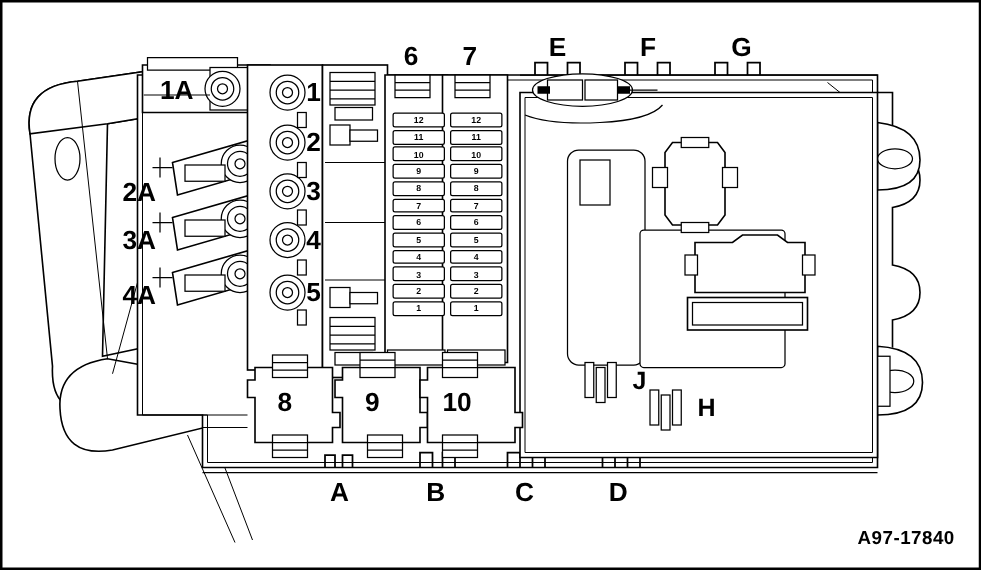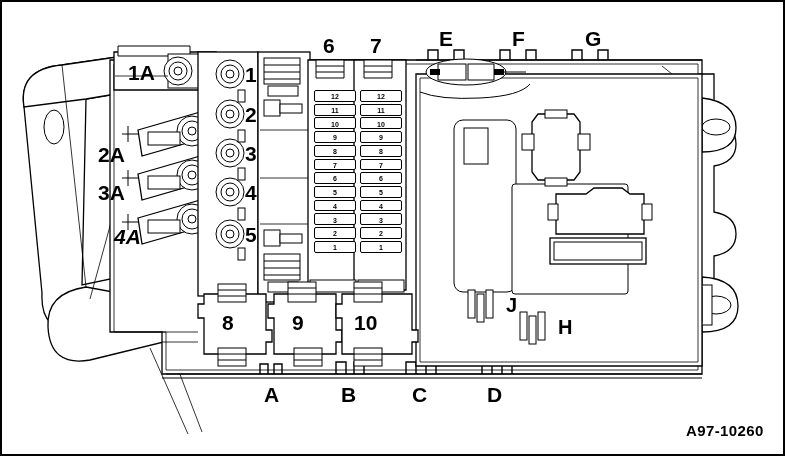--- a/index.html
+++ b/index.html
@@ -243,21 +243,21 @@
 
     <path class="sthin" d="M160 330 L196 330"></path>
     <path class="sthin" d="M160 340 L196 340"></path>
   </svg>
   </div>
 
   <div>
     <div class="lbl lbl-big" style="left:126px;top:60px;">1A</div>
     <div class="lbl lbl-big" style="left:96px;top:142px;">2A</div>
     <div class="lbl lbl-big" style="left:96px;top:180px;">3A</div>
-    <div class="lbl lbl-big" style="left:112px;top:224px;font-style:italic;">4A</div>
+    <div class="lbl lbl-big" style="left:96px;top:224px;">4A</div>
   </div>
 
   <div>
     <div class="lbl lbl-big" style="left:243px;top:62px;">1</div>
     <div class="lbl lbl-big" style="left:243px;top:102px;">2</div>
     <div class="lbl lbl-big" style="left:243px;top:141px;">3</div>
     <div class="lbl lbl-big" style="left:243px;top:180px;">4</div>
     <div class="lbl lbl-big" style="left:243px;top:222px;">5</div>
   </div>
 
@@ -334,14 +334,14 @@
     <div class="lbl lbl-big" style="left:220px;top:310px;">8</div>
     <div class="lbl lbl-big" style="left:290px;top:310px;">9</div>
     <div class="lbl lbl-big" style="left:352px;top:310px;">10</div>
   </div>
 
   <div>
     <div class="lbl lbl-mid" style="left:504px;top:293px;">J</div>
     <div class="lbl lbl-mid" style="left:556px;top:315px;">H</div>
   </div>
 
-  <div class="code" style="left:684px;top:420px;">A97-10260</div>
+  <div class="code" style="left:684px;top:420px;">A97-17840</div>
 </div>
 
 </body></html>

